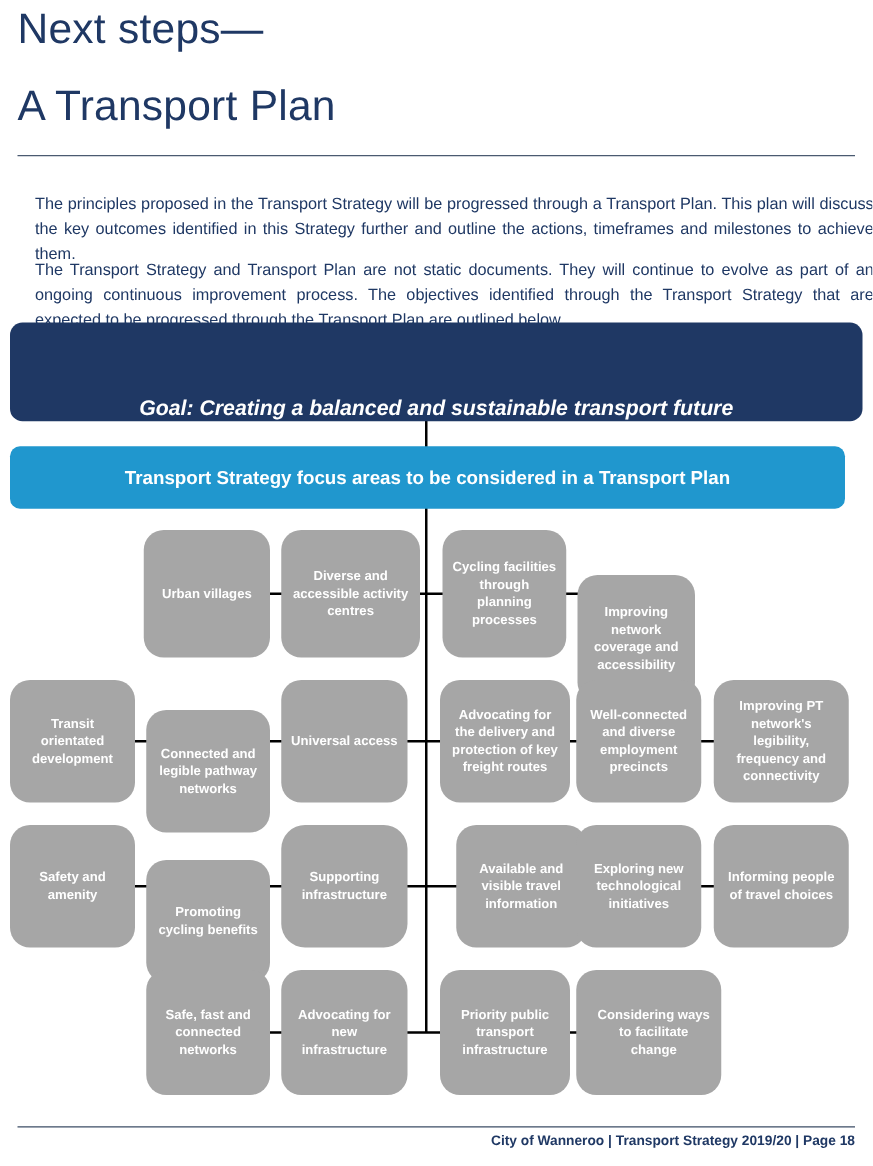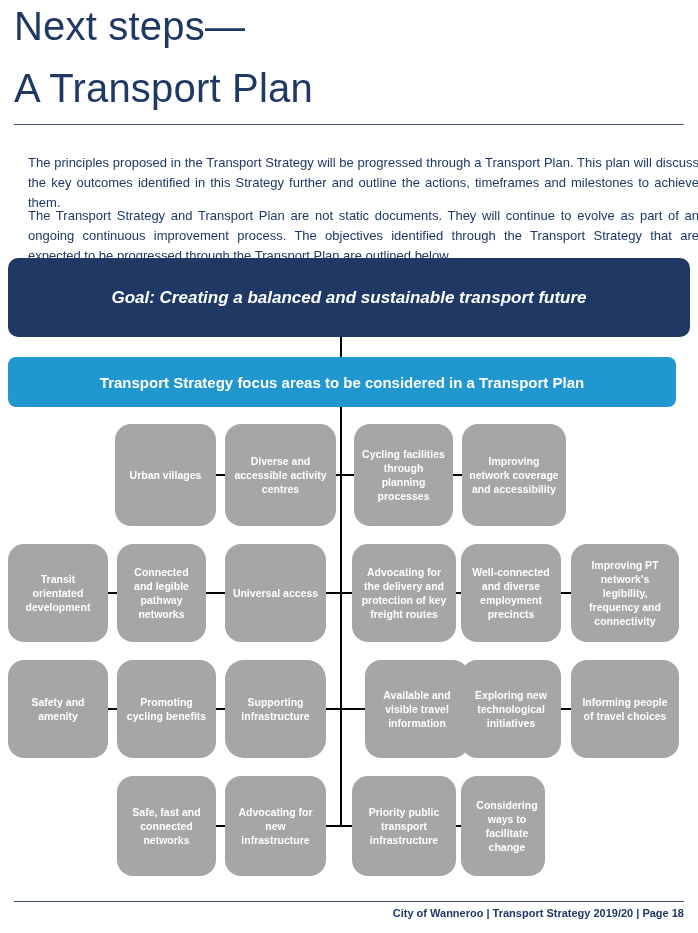--- a/index.html
+++ b/index.html
@@ -12,39 +12,39 @@
   .page{
     position:relative;
     width:698px;height:933px;
     background:#ffffff;
     font-family:"Liberation Sans", sans-serif;
     overflow:hidden;
   }
   .title{
     position:absolute;left:14px;margin:0;
     color:var(--navy);
-    font-size:40px;font-weight:400;letter-spacing:0.2px;
+    font-size:34px;font-weight:400;letter-spacing:0.2px;
   }
   .t1{top:4px;}
   .t2{top:66px;}
   .title-rule{
     position:absolute;left:14px;top:124px;width:670px;height:1px;
     background:#4a5a70;
   }
   .para{
     position:absolute;left:14px;width:671px;margin:14px;
     color:var(--navy);
     font-size:13px;line-height:1.55;text-align:justify;
   }
   .p1{top:139px;}
   .p2{top:192px;}
   .goal-banner{
     position:absolute;left:8px;top:258px;width:682px;height:79px;
     background:var(--navy);border-radius:10px;
-    display:flex;align-items:center;justify-content:center;
+    display:flex;align-items:flex-end;justify-content:center;
     z-index:2;
   }
   .goal-banner span{
     color:#ffffff;font-size:17px;font-weight:bold;font-style:italic;
     text-align:center;padding:0 30px;
   }
   .focus-banner{
     position:absolute;left:8px;top:357px;width:668px;height:50px;
     background:var(--blue);border-radius:8px;
     display:flex;align-items:center;justify-content:center;
@@ -70,37 +70,37 @@
     padding:5px 7px;box-sizing:border-box;
     z-index:2;
   }
   .row1{top:424px;height:102px;}
   .row2{top:544px;height:98px;}
   .row3{top:660px;height:98px;}
   .row4{top:776px;height:100px;}
   .b11{left:115px;width:101px;}
   .b12{left:225px;width:111px;}
   .b13{left:354px;width:99px;}
-  .b14{left:462px;width:104px;}
+  .b14{left:462px;width:94px;margin-top:36px;}
   .b21{left:8px;width:100px;}
-  .b22{left:117px;width:89px;}
+  .b22{left:117px;width:99px;margin-top:24px;}
   .b23{left:225px;width:101px;}
   .b24{left:352px;width:104px;}
   .b25{left:461px;width:100px;}
   .b26{left:571px;width:108px;}
   .b31{left:8px;width:100px;}
-  .b32{left:117px;width:99px;}
+  .b32{left:117px;width:99px;margin-top:28px;}
   .b33{left:225px;width:101px;border-radius:19px;}
   .b34{left:352px;width:104px;margin-left:13px;}
   .b35{left:461px;width:100px;}
   .b36{left:571px;width:108px;}
   .b41{left:117px;width:99px;}
   .b42{left:225px;width:101px;}
   .b43{left:352px;width:104px;}
-  .b44{left:461px;width:84px;padding-left:15px;}
+  .b44{left:461px;width:116px;padding-left:15px;}
   .footer-rule{
     position:absolute;left:14px;top:901px;width:670px;height:1px;
     background:#3d4d66;
   }
   .footer{
     position:absolute;right:14px;top:907px;
     color:var(--navy);font-size:11px;font-weight:bold;
   }
 </style>
 </head>

